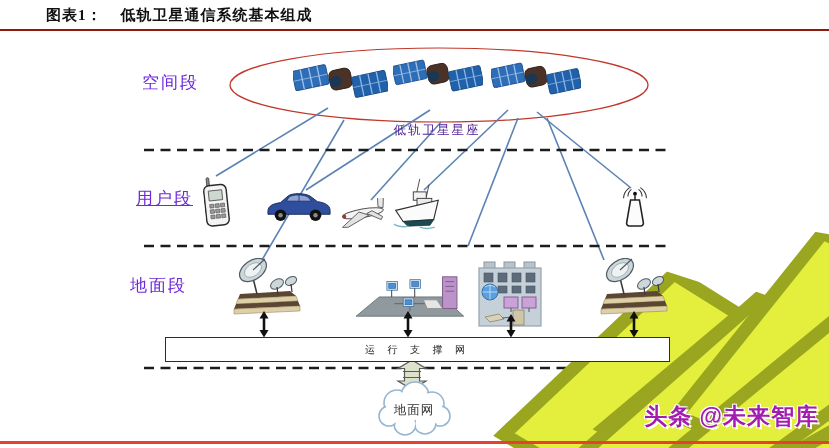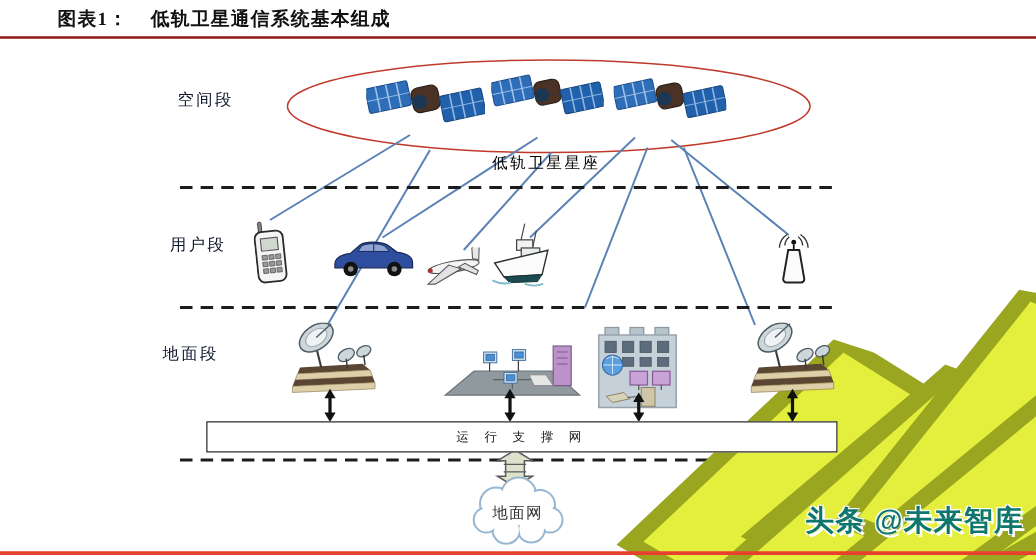--- a/index.html
+++ b/index.html
@@ -4,33 +4,33 @@
 <style>
   html,body{margin:0;padding:0;background:#fff;}
   .page{position:relative;width:829px;height:448px;background:#ffffff;overflow:hidden;
         font-family:"Liberation Serif","DejaVu Serif",serif;}
   .fig-header{position:absolute;left:8px;top:6px;font-weight:bold;font-size:15px;color:#111;
               letter-spacing:1px;}
   .fig-no{margin-right:18px;padding-left:38px;}
   .rule-top{position:absolute;left:0;top:29px;width:829px;height:2px;background:#8e1a10;}
   .rule-bottom{position:absolute;left:0;top:441px;width:829px;height:3px;background:#e8402e;}
   .diagram-svg{position:absolute;left:0;top:0;}
-  .lbl{position:absolute;font-size:13px;color:#0f172a;letter-spacing:2px;white-space:nowrap;}
+  .lbl{position:absolute;font-size:17px;color:#6d28d9;letter-spacing:2px;white-space:nowrap;}
   .seg-space{left:142px;top:71px;}
-  .seg-user{left:136px;top:187px;}
+  .seg-user{left:136px;top:187px;text-decoration:underline;}
   .seg-ground{left:130px;top:274px;}
   .constellation{position:absolute;left:437px;top:122px;transform:translateX(-50%);
-                 font-size:12.5px;color:#000000;letter-spacing:2px;white-space:nowrap;text-align:center;}
+                 font-size:12.5px;color:#4c1d95;letter-spacing:2px;white-space:nowrap;text-align:center;}
   .support-box{position:absolute;left:165px;top:337px;width:503px;height:23px;
                border:1.5px solid #2c2c2c;background:#fff;display:flex;align-items:center;
                justify-content:center;font-size:10px;color:#222;letter-spacing:5px;white-space:nowrap;}
   .cloud-label{position:absolute;left:414px;top:402px;transform:translateX(-50%);
                font-size:12.5px;color:#333;letter-spacing:1px;white-space:nowrap;}
   .watermark{position:absolute;right:10px;top:401px;font-size:23px;font-weight:bold;
-             font-family:"Liberation Sans","DejaVu Sans",sans-serif;color:#0f766e;
+             font-family:"Liberation Sans","DejaVu Sans",sans-serif;color:#a21caf;
              text-shadow:2px 2px 0 #ffffff,-1px -1px 0 #ffffff,1px -1px 0 #fff,-1px 1px 0 #fff;
              letter-spacing:1px;white-space:nowrap;}
 </style>
 </head>
 <body>
 
 <div class="page">
 
   <div class="fig-header">
     <span class="fig-no">图表1：</span><span class="fig-title">低轨卫星通信系统基本组成</span>

